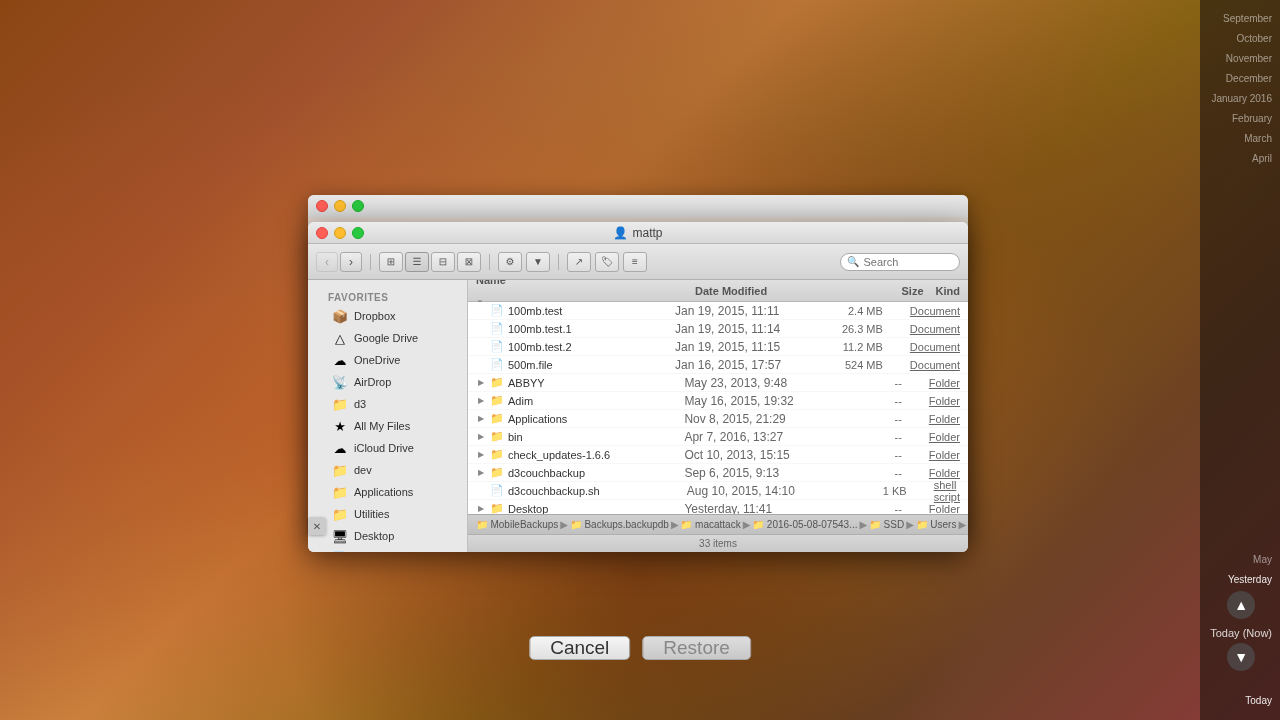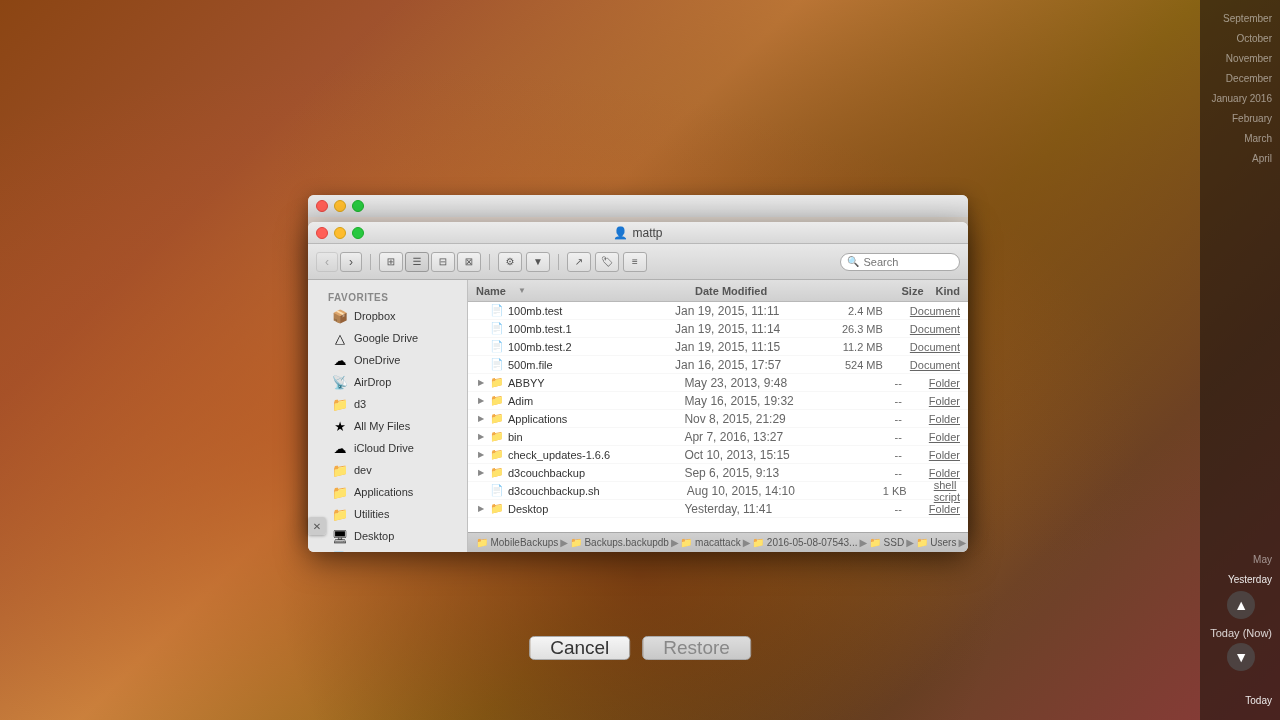--- a/index.html
+++ b/index.html
@@ -308,21 +308,21 @@
       height: 22px;
       background: linear-gradient(to bottom, #e0e0e0, #d0d0d0);
       border-bottom: 1px solid #b8b8b8;
       padding: 0 8px;
       font-size: 11px;
       font-weight: 600;
       color: #555;
       flex-shrink: 0;
     }
 
-    .col-name { width: 230px; display: flex; align-items: center; gap: 12px; }
+    .col-name { width: 230px; display: flex; align-items: flex-start; gap: 12px; flex-direction: column; }
     .col-date { width: 160px; }
     .col-size { width: 80px; text-align: right; }
     .col-kind { flex: 1; padding-left: 12px; }
 
     .sort-arrow { font-size: 8px; color: #888; }
 
     .file-list {
       flex: 1;
       overflow-y: auto;
       background: white;
@@ -756,20 +756,23 @@
             <span>SSD</span>
           </span>
           <span class="breadcrumb-sep"> ▶ </span>
           <span class="breadcrumb-item">
             <span style="font-size: 10px;">📁</span>
             <span>Users</span>
           </span>
           <span class="breadcrumb-sep"> ▶ </span>
         </div>
 
+      <div class="status-bar">
+        <span>33 items</span>
+      </div>
     </div>
   </div>
 </div>
 
 <div class="bottom-close">✕</div>
 
 <div class="bottom-buttons">
   <button class="btn btn-cancel">Cancel</button>
   <button class="btn btn-restore">Restore</button>
 </div>

